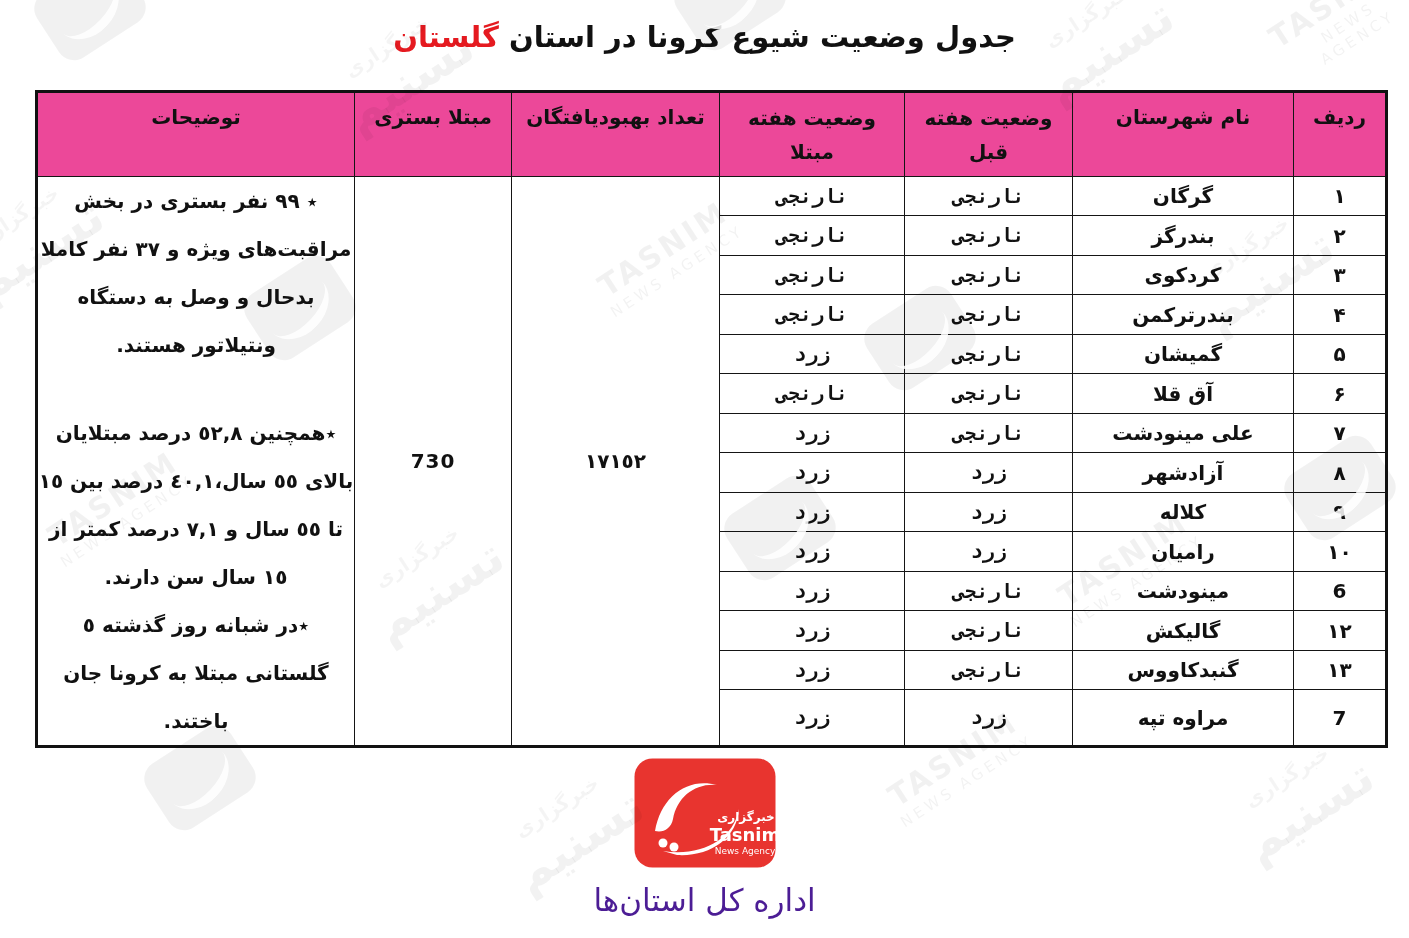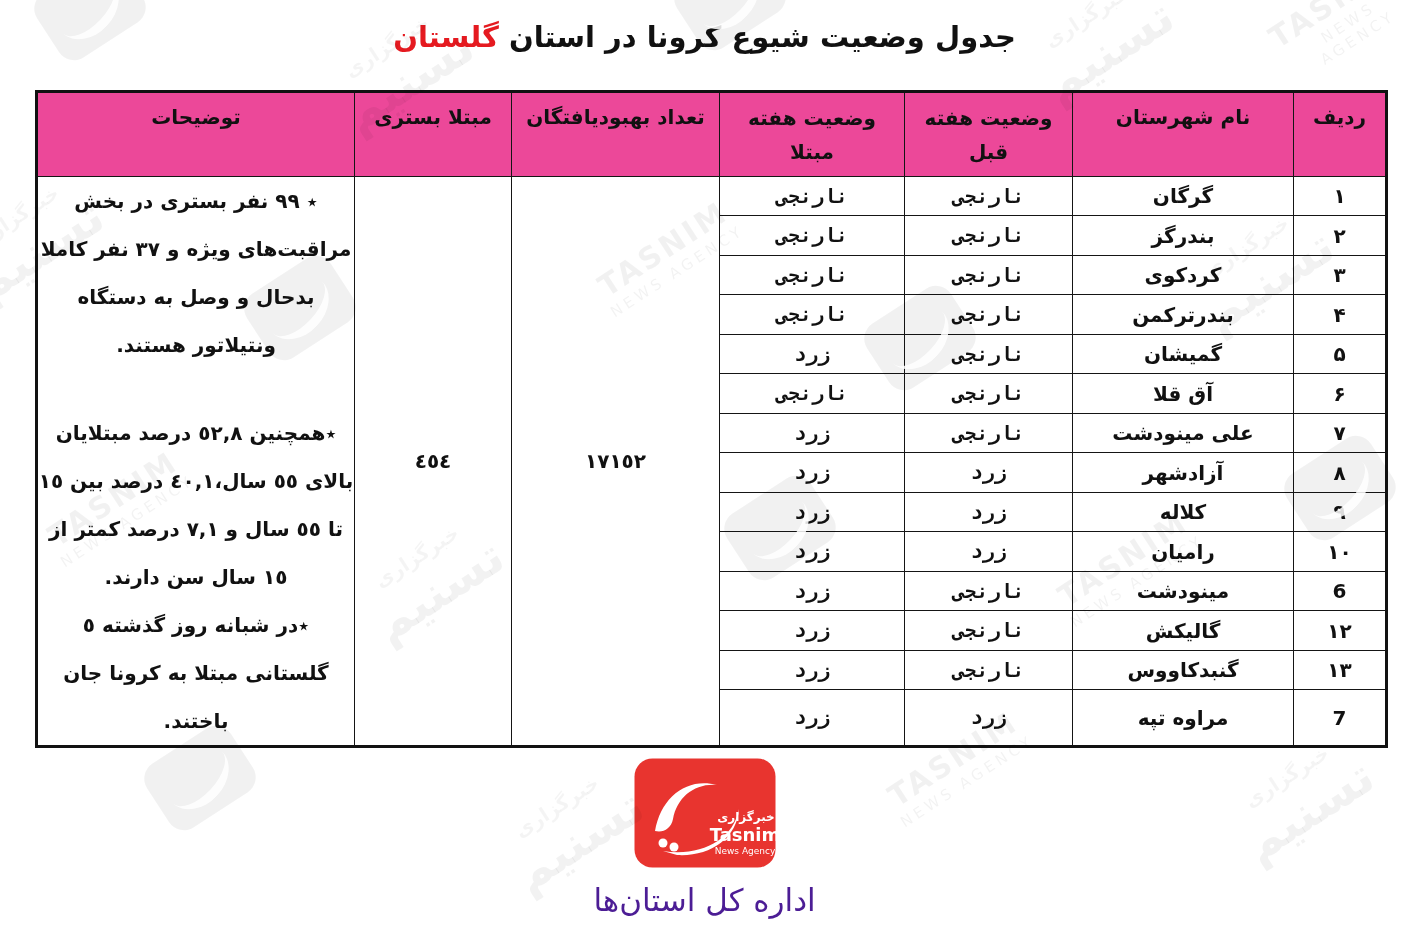--- a/index.html
+++ b/index.html
@@ -103,21 +103,21 @@
         <th>توضیحات</th>
       </tr>
     </thead>
     <tbody>
       <tr style="height:39px">
         <td class="radif">۱</td>
         <td class="county">گرگان</td>
         <td class="status">نارنجی</td>
         <td class="status">نارنجی</td>
         <td class="num-cell" rowspan="14">١٧١٥٢</td>
-        <td class="num-cell" rowspan="14">٤٥٤</td>
+        <td class="num-cell" rowspan="14">730</td>
         <td class="notes-cell" rowspan="14">
           <p class="gap">٭ ٩٩ نفر بستری در بخش مراقبت‌های ویژه و ٣٧ نفر کاملا بدحال و وصل به دستگاه ونتیلاتور هستند.</p>
           <p>٭همچنین ٥٢,٨ درصد مبتلایان بالای ٥٥ سال،٤٠,١ درصد بین ١٥ تا ٥٥ سال و ٧,١ درصد کمتر از ١٥ سال سن دارند.</p>
           <p>٭در شبانه روز گذشته ٥ گلستانی مبتلا به کرونا جان باختند.</p>
         </td>
       </tr>
       <tr style="height:39px">
         <td class="radif">۲</td>
         <td class="county">بندرگز</td>
         <td class="status">نارنجی</td>

